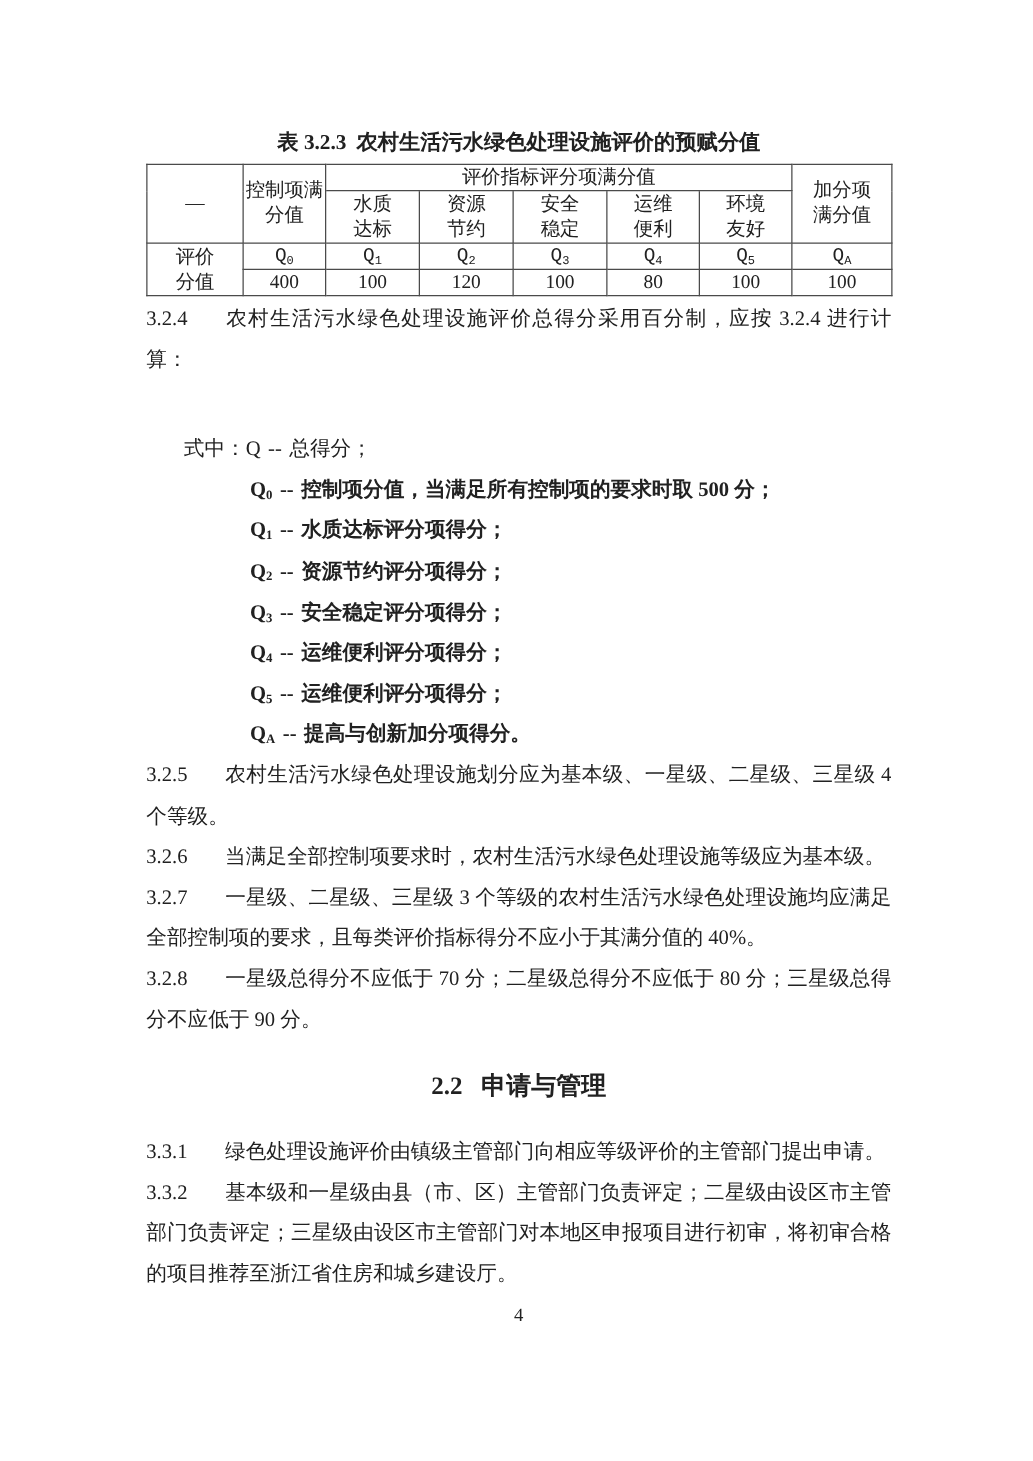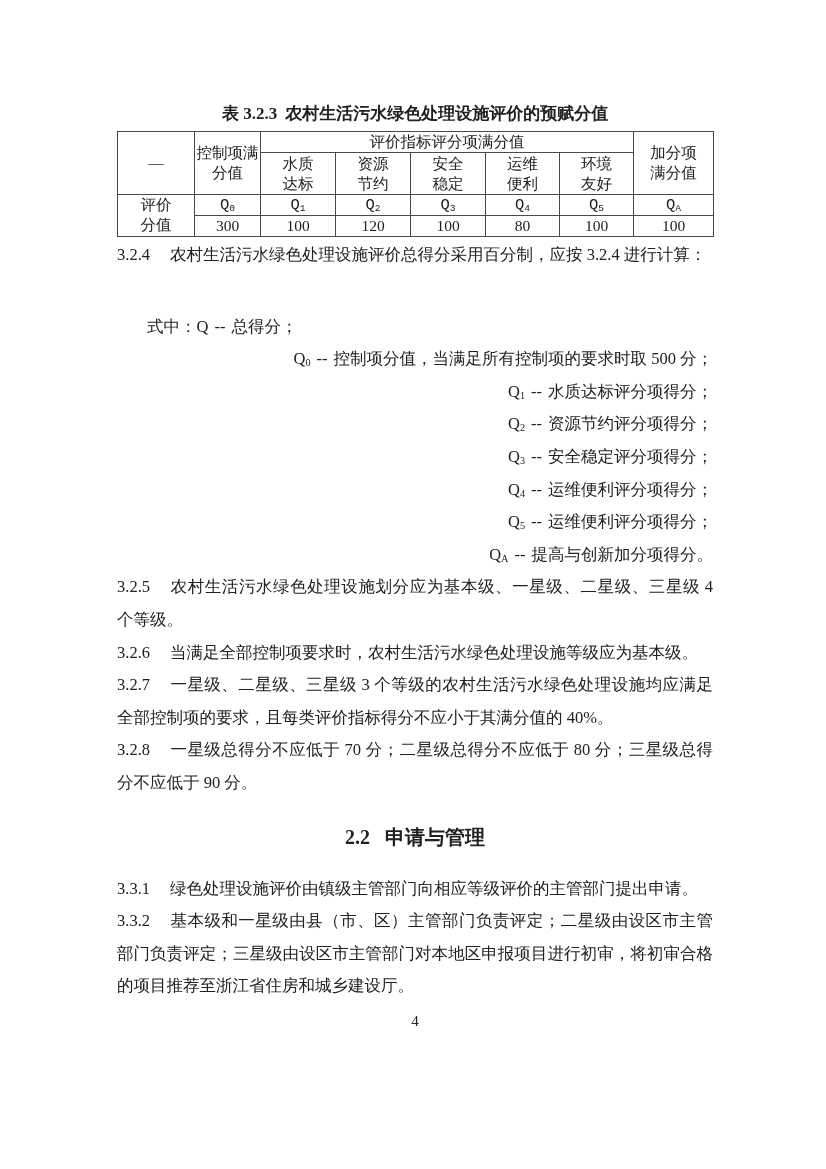--- a/index.html
+++ b/index.html
@@ -43,33 +43,33 @@
   tr.trq  { height: 20px; font-family: Liberation Mono, monospace; }
   tr.trv  { height: 20px; }
 
   .para {
     font-size: 16.5px;
     line-height: 32.6px;
     text-align: justify;
     margin: 0;
   }
   .p-first { margin-top: 2px; }
-  .pnum { margin-right: 20px; }
+  .pnum { margin-right: 30px; }
 
   .formula {
     font-size: 16.5px;
     line-height: 32.6px;
     text-align: center;
     padding-left: 88px;
     margin: 0;
   }
   .formula .ref { margin-left: 18px; }
 
   .where { margin-left: 30px; text-align: left; margin-top: 39px; }
-  .defline { margin-left: 83px; text-align: right; }
+  .defline { margin-left: 83px; text-align: left; font-weight: bold; }
   .sep { margin: 0 6px; }
 
   .heading {
     font-size: 20px;
     font-weight: bold;
     text-align: center;
     line-height: 20px;
     margin: 27px 0 26px 0;
   }
   .heading .hnum { margin-right: 15px; }
@@ -121,21 +121,21 @@
       <td rowspan="2">评价<br>分值</td>
       <td>Q<sub>0</sub></td>
       <td>Q<sub>1</sub></td>
       <td>Q<sub>2</sub></td>
       <td>Q<sub>3</sub></td>
       <td>Q<sub>4</sub></td>
       <td>Q<sub>5</sub></td>
       <td>Q<sub>A</sub></td>
     </tr>
     <tr class="trv">
-      <td>300</td>
+      <td>400</td>
       <td>100</td>
       <td>120</td>
       <td>100</td>
       <td>80</td>
       <td>100</td>
       <td>100</td>
     </tr>
   </tbody>
     </table>
 

